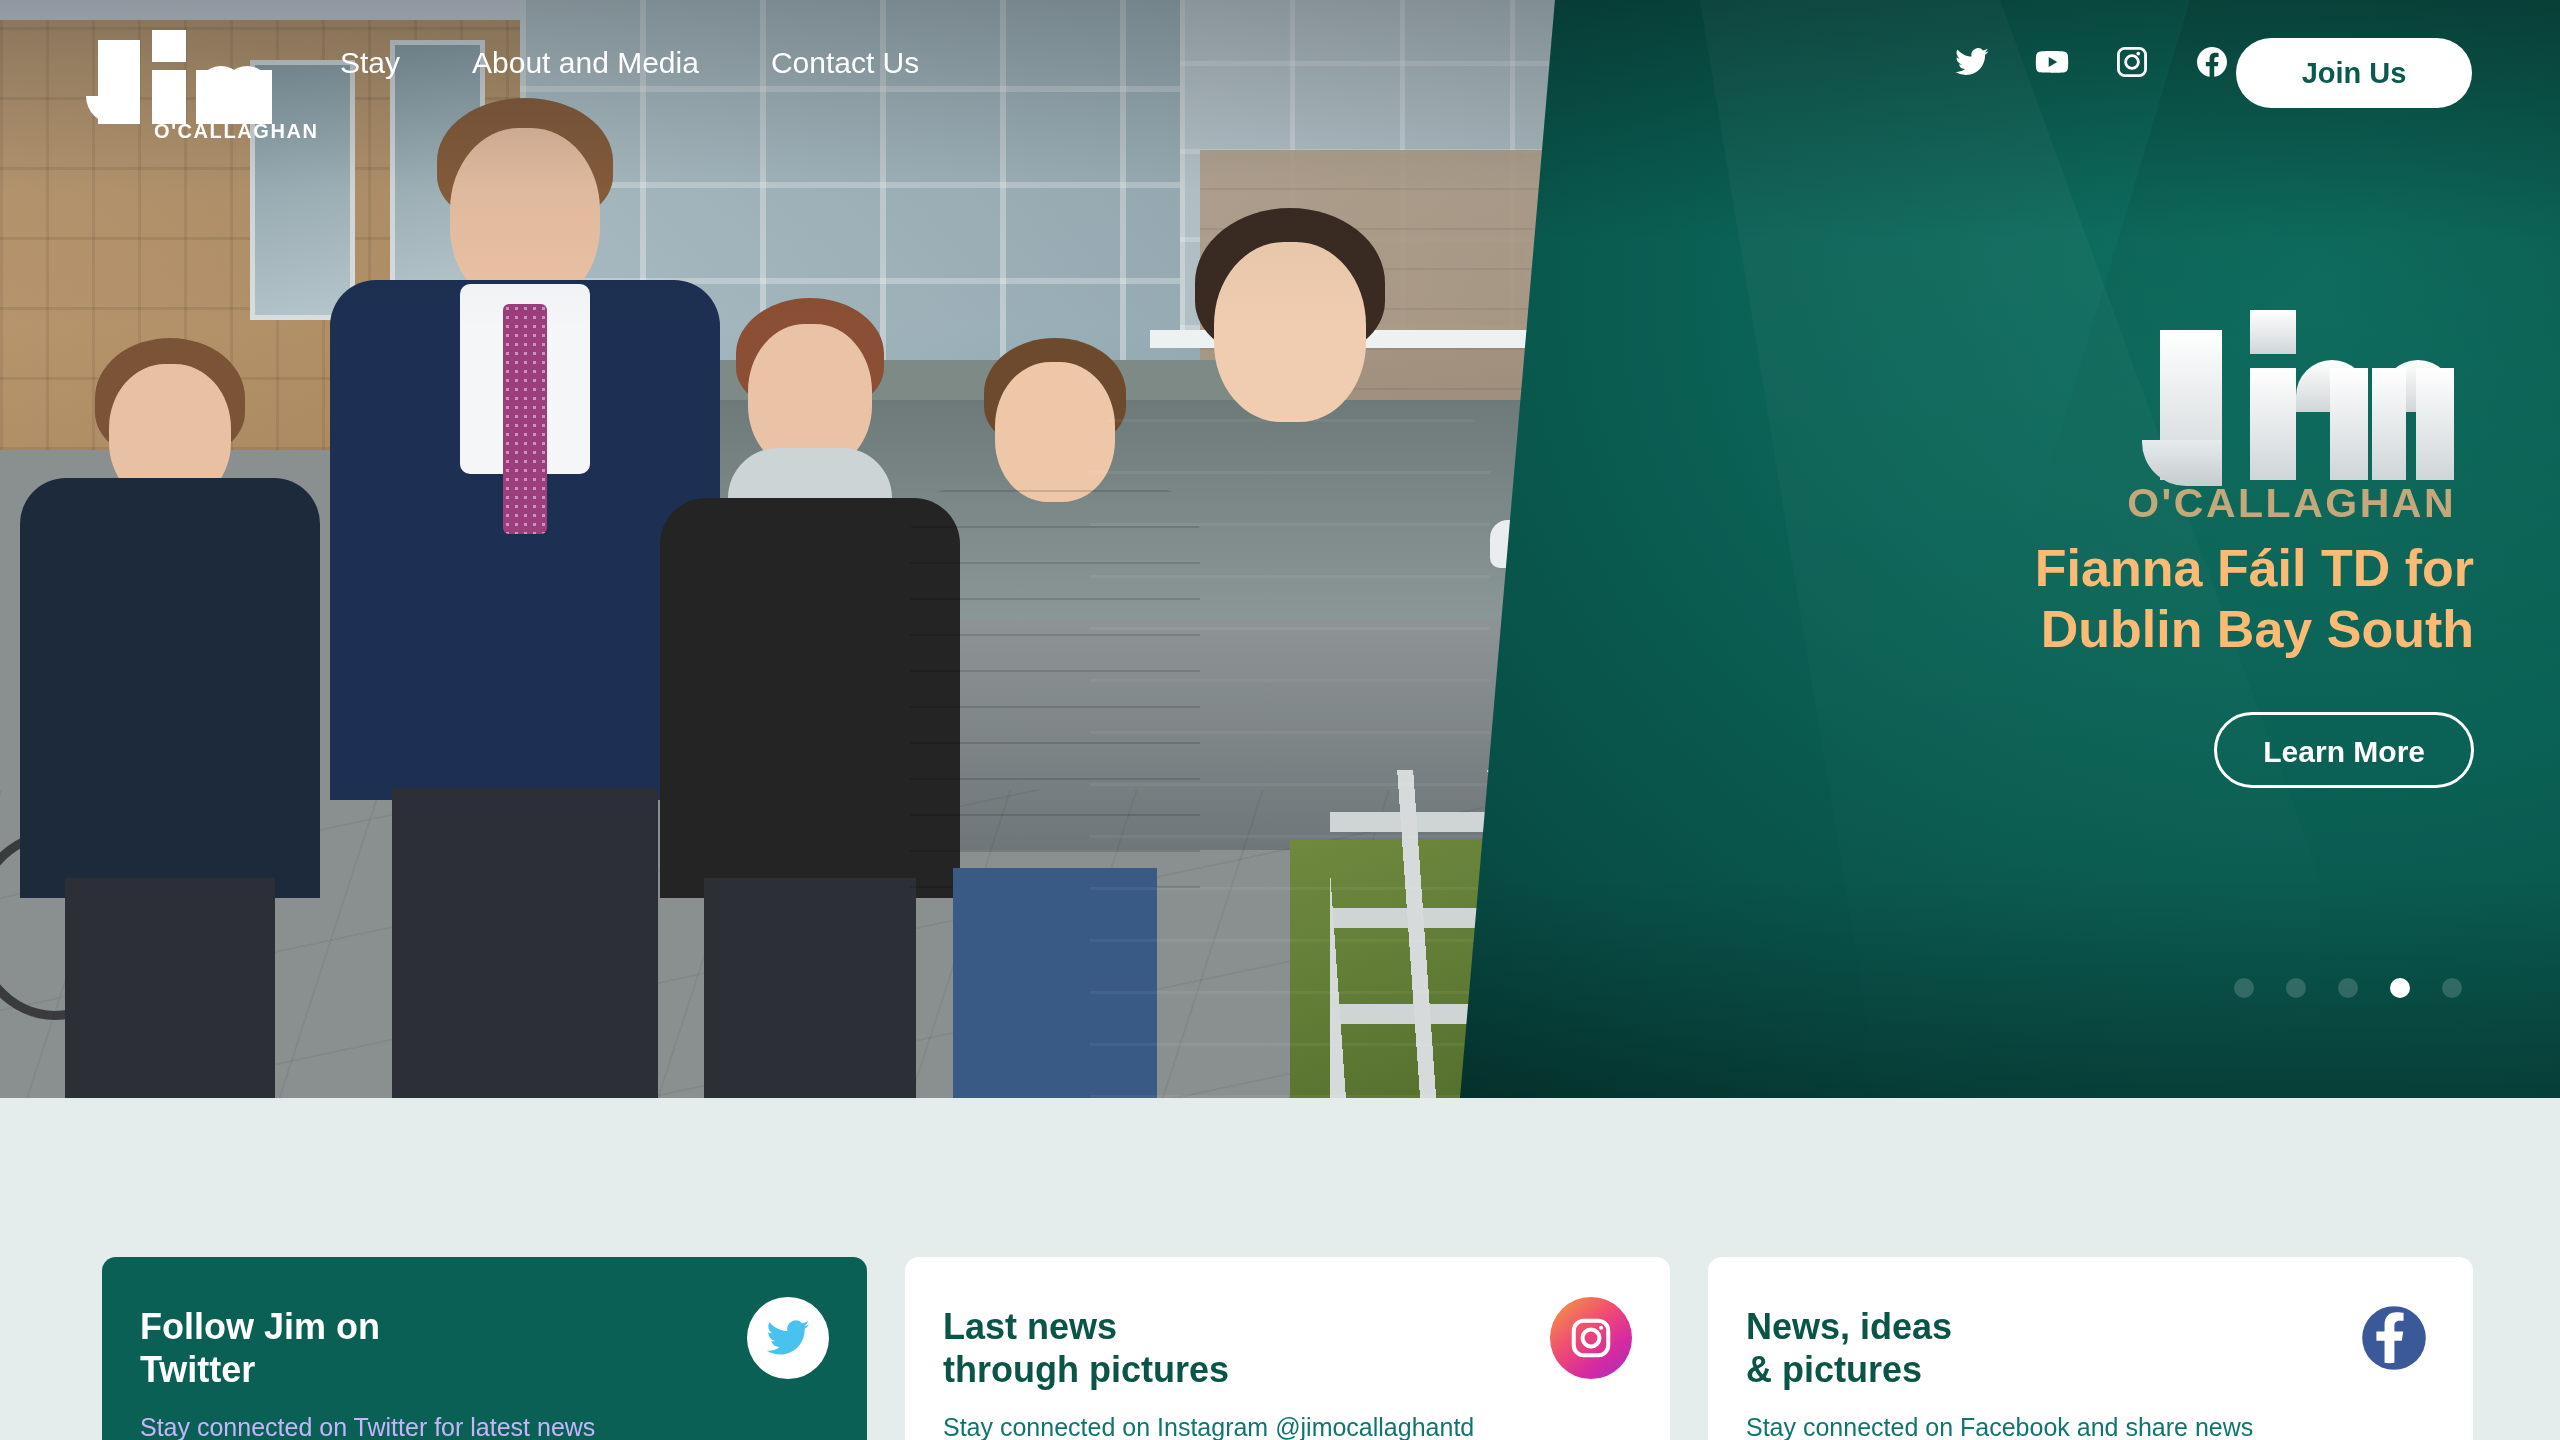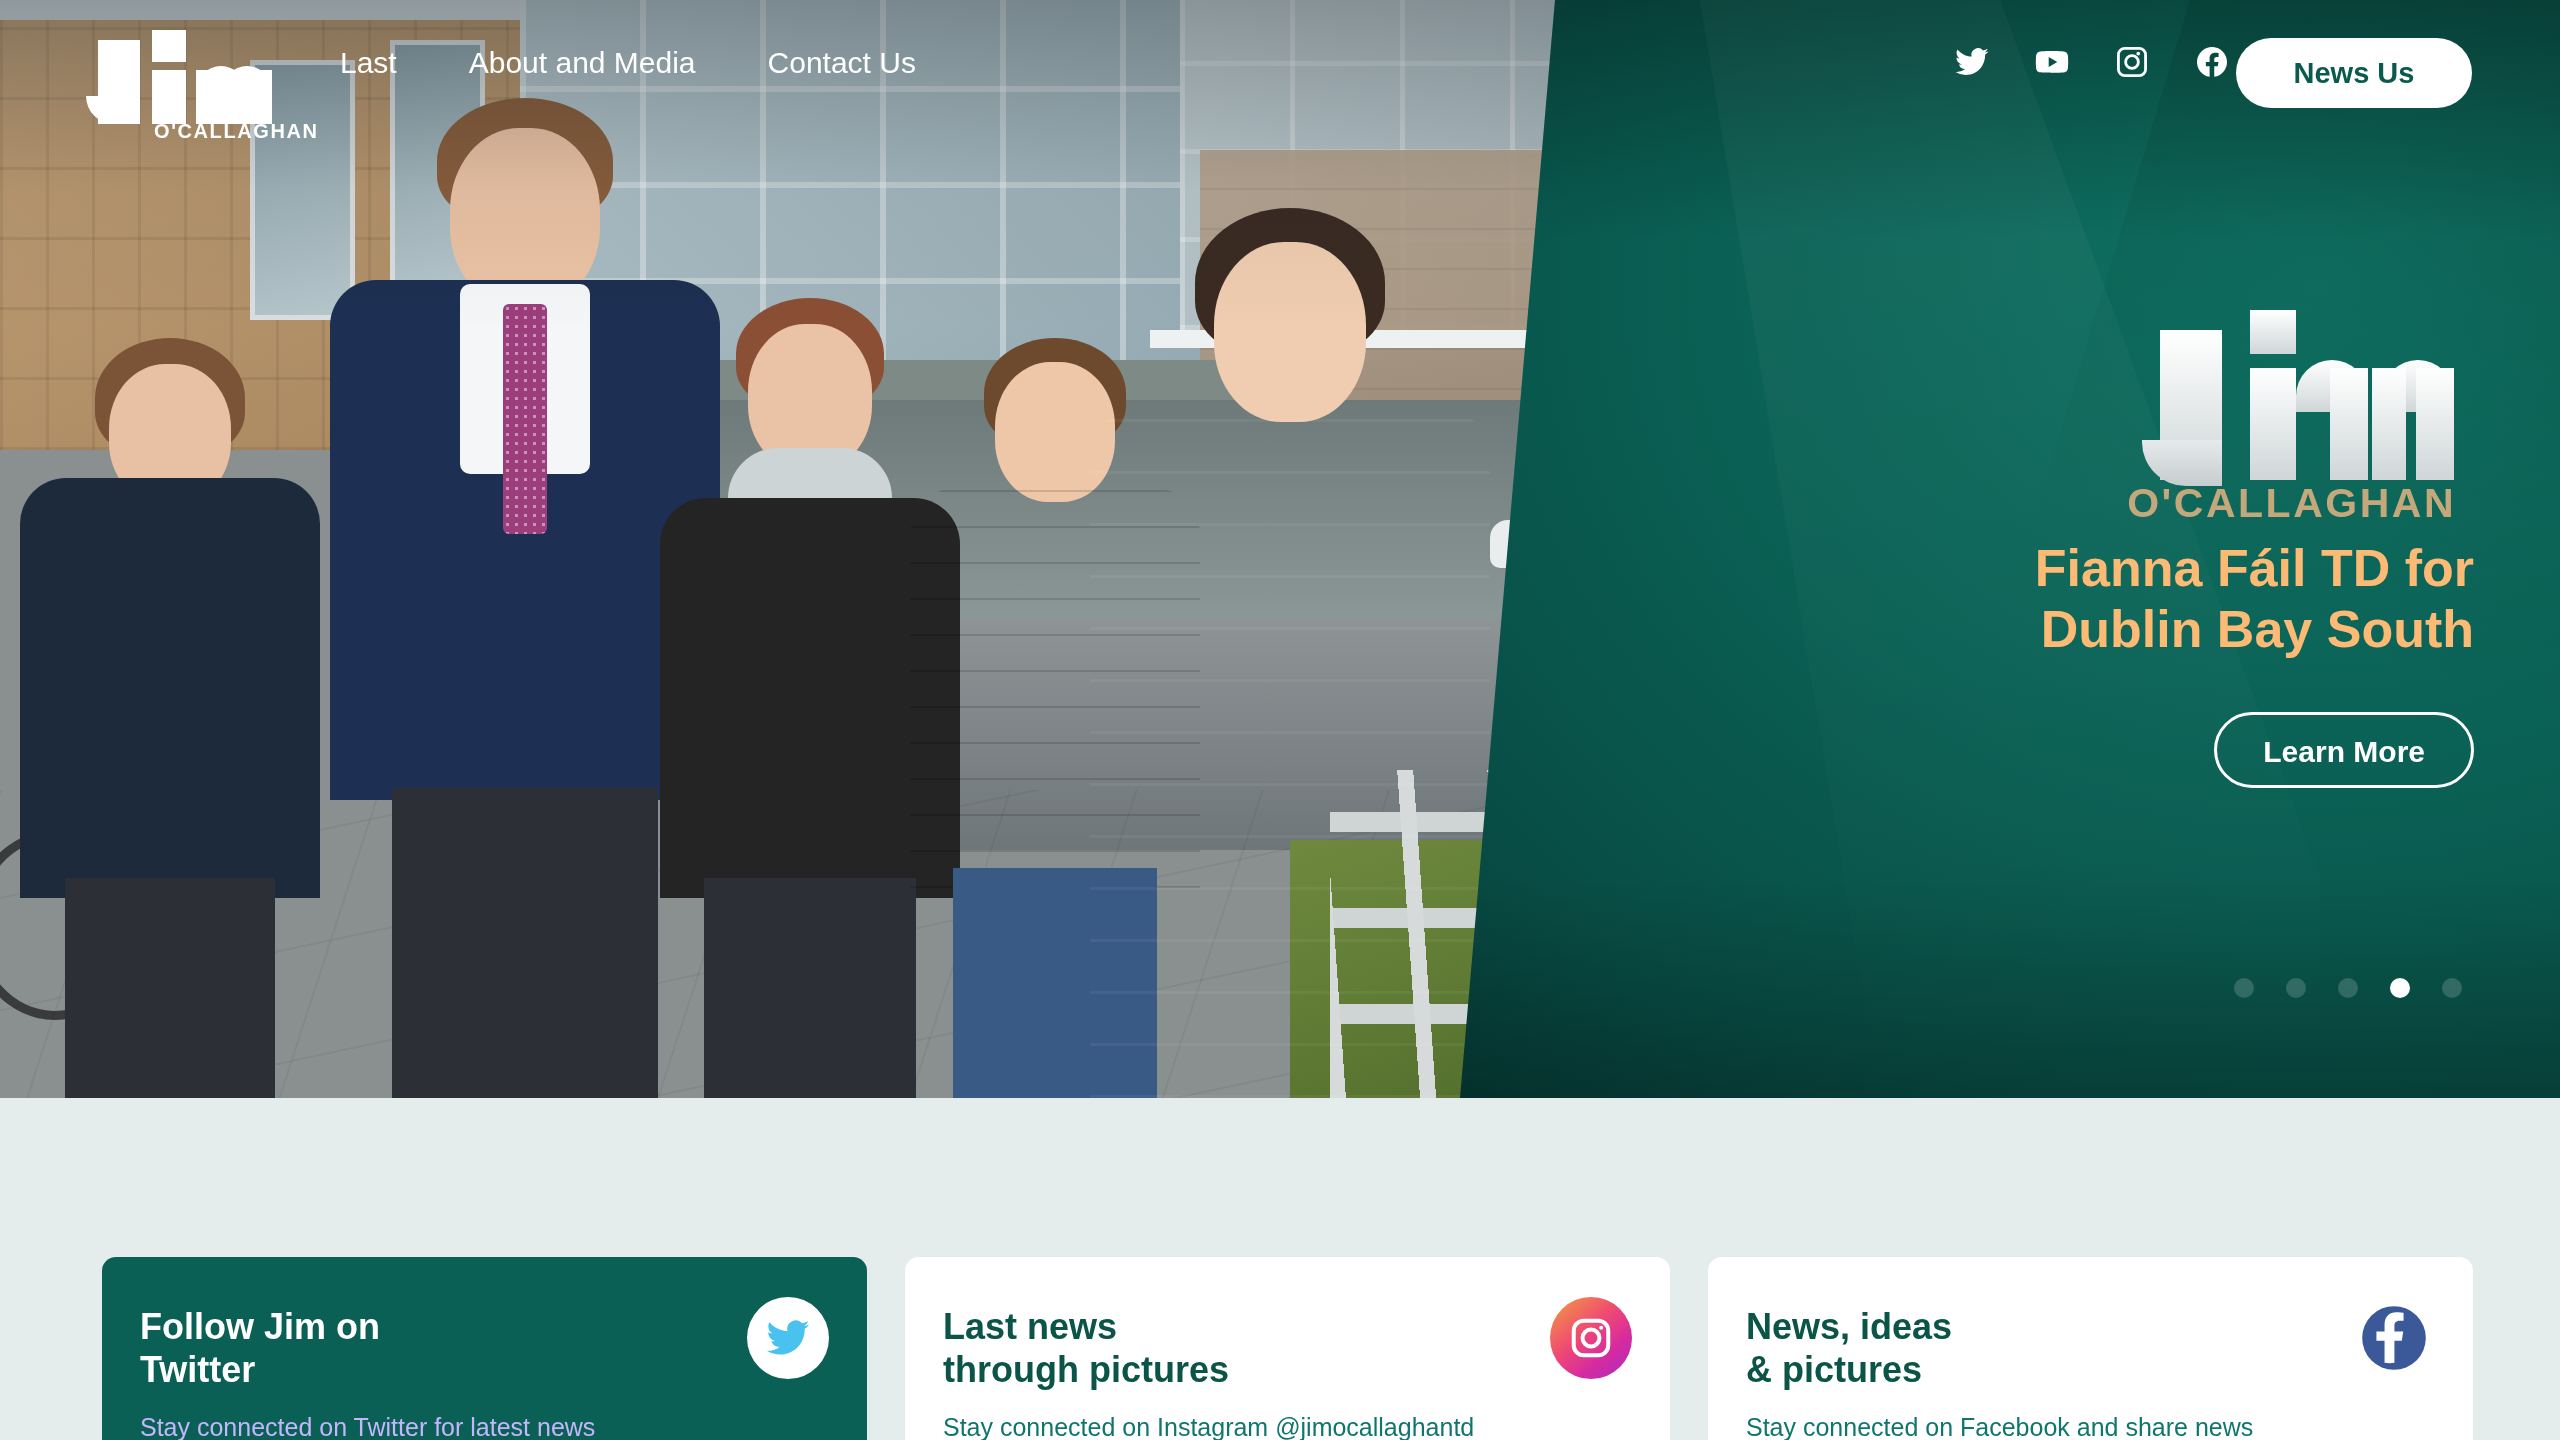--- a/index.html
+++ b/index.html
@@ -348,21 +348,21 @@
       <span class="bl i-stem"></span>
       <span class="bl m-arc1"></span>
       <span class="bl m-arc2"></span>
       <span class="bl m-l"></span>
       <span class="bl m-c"></span>
       <span class="bl m-r"></span>
       <span class="surname">O'CALLAGHAN</span>
     </div>
 
     <nav class="nav">
-      <a href="#">Last</a>
+      <a href="#">Stay</a>
       <a href="#">About and Media</a>
       <a href="#">Contact Us</a>
     </nav>
 
     <div class="social">
       <a class="sicon" href="#">
         <svg viewBox="0 0 24 24">
             <path d="M23 4.9c-.8.4-1.7.7-2.6.8 1-.6 1.7-1.5 2-2.5-.9.5-1.9.9-3 1.1a4.5 4.5 0 0 0-7.7 4.1C8 8.2 4.6 6.4 2.3 3.6a4.5 4.5 0 0 0 1.4 6 4.4 4.4 0 0 1-2-.6v.1c0 2.2 1.5 4 3.6 4.4a4.6 4.6 0 0 1-2 .1 4.5 4.5 0 0 0 4.2 3.1A9 9 0 0 1 1 18.6a12.7 12.7 0 0 0 6.9 2c8.3 0 12.8-6.9 12.8-12.8v-.6c.9-.6 1.7-1.4 2.3-2.3z"></path>
           </svg>
       </a>
@@ -376,21 +376,21 @@
             <path d="M16.8 2H7.2A5.2 5.2 0 0 0 2 7.2v9.6A5.2 5.2 0 0 0 7.2 22h9.6a5.2 5.2 0 0 0 5.2-5.2V7.2A5.2 5.2 0 0 0 16.8 2zm3.3 14.8c0 1.8-1.5 3.3-3.3 3.3H7.2a3.3 3.3 0 0 1-3.3-3.3V7.2c0-1.8 1.5-3.3 3.3-3.3h9.6c1.8 0 3.3 1.5 3.3 3.3v9.6zM12 6.8a5.2 5.2 0 1 0 0 10.4 5.2 5.2 0 0 0 0-10.4zm0 8.5a3.3 3.3 0 1 1 0-6.6 3.3 3.3 0 0 1 0 6.6zm5.4-8.9a1.2 1.2 0 1 1-2.5 0 1.2 1.2 0 0 1 2.5 0z"></path>
           </svg>
       </a>
       <a class="sicon" href="#">
         <svg viewBox="0 0 24 24">
             <path d="M22 12a10 10 0 1 0-11.6 9.9v-7H7.9V12h2.5V9.8c0-2.5 1.5-3.9 3.8-3.9 1.1 0 2.2.2 2.2.2v2.5h-1.3c-1.2 0-1.6.8-1.6 1.6V12h2.8l-.5 2.9h-2.3v7A10 10 0 0 0 22 12z"></path>
           </svg>
       </a>
     </div>
 
-    <button class="joinus">News Us</button>
+    <button class="joinus">Join Us</button>
   </div>
 </div>
 
 <div class="cards">
   <div class="cards-inner">
 
     <div class="card green">
       <div class="card-head">
         <div class="card-title">Follow Jim on
 Twitter</div>

